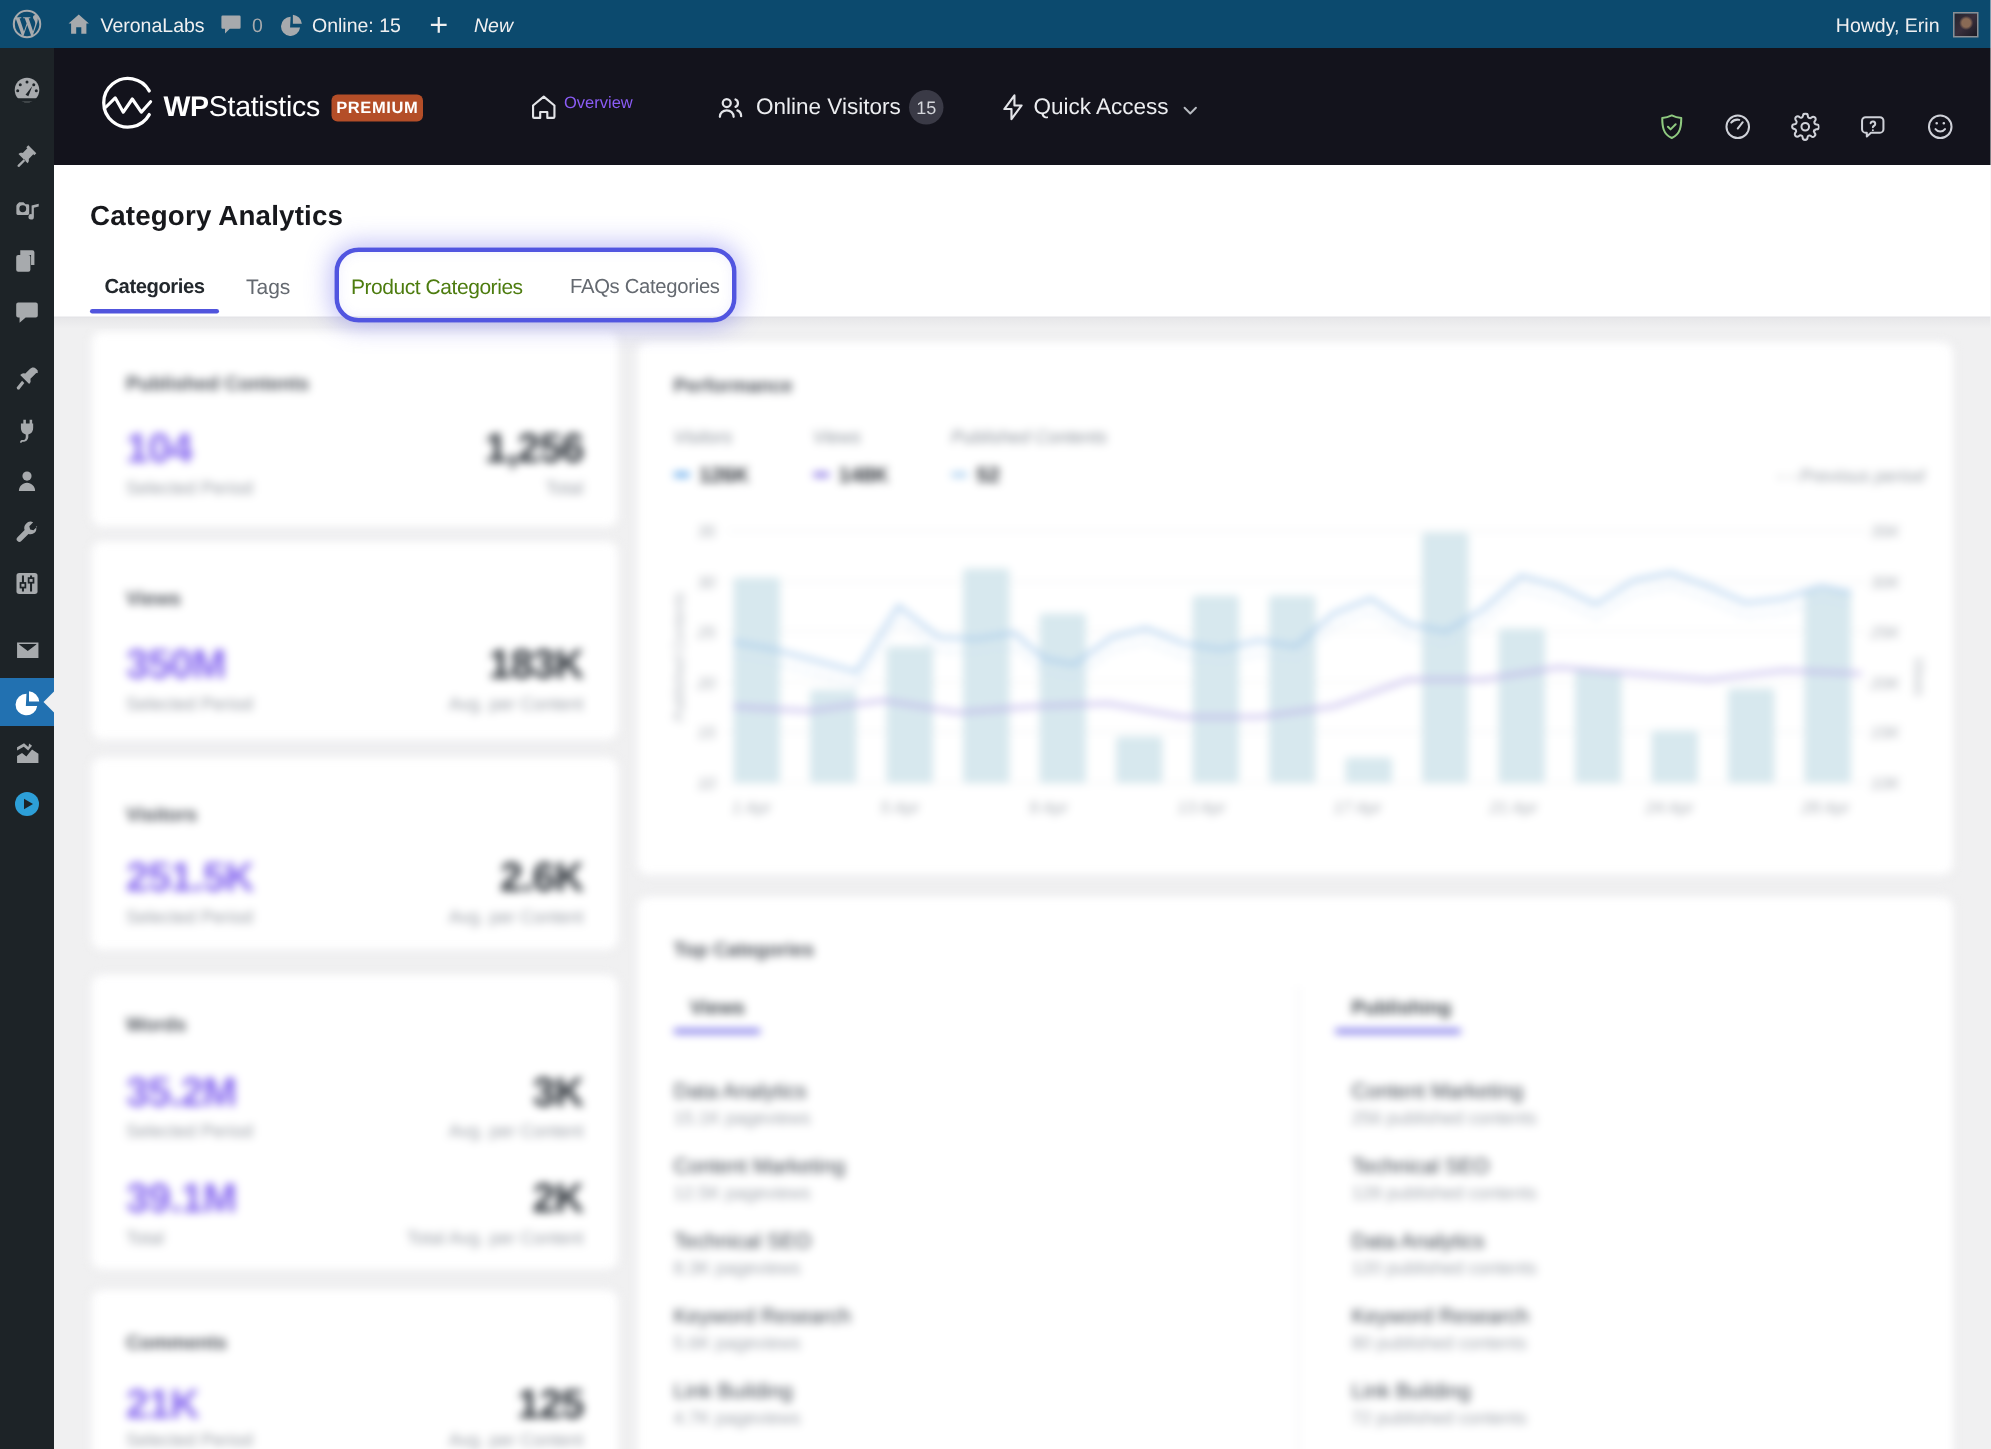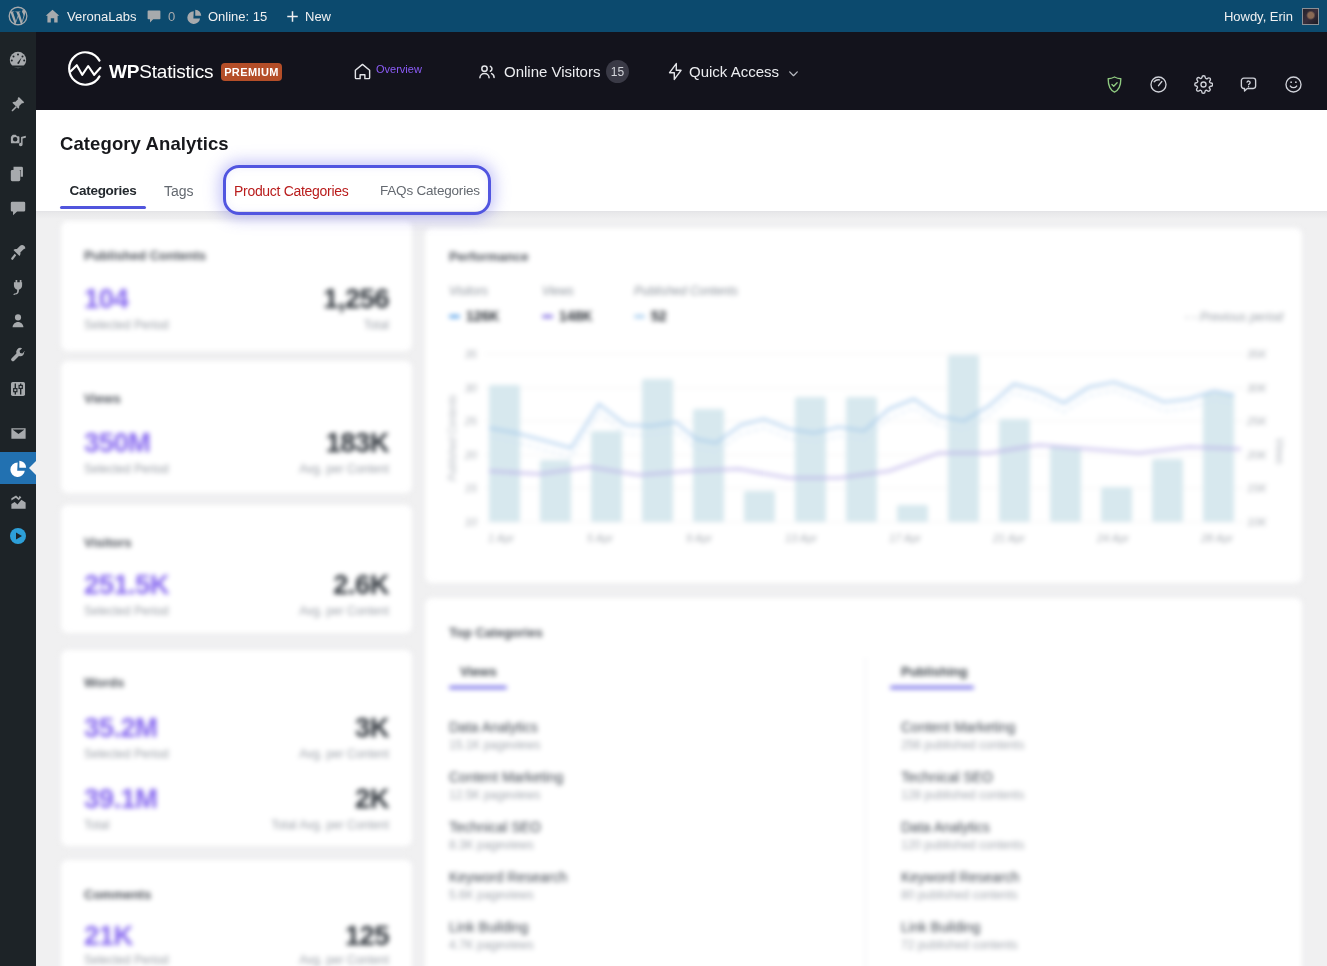--- a/index.html
+++ b/index.html
@@ -45,21 +45,21 @@
   <div class="item" style="left:187px;text-align:right;">
     <svg width="15" height="15" viewBox="0 0 20 20" fill="#a7aaad">
         <path d="M11 1a9 9 0 0 1 8 8h-8zM9 3a8.5 8.5 0 1 0 8.4 9.5h-8.9z"></path>
       </svg>
     <span style="margin-left:6px;">Online: 15</span>
   </div>
   <div class="item" style="left:285px;">
     <svg width="15" height="15" viewBox="0 0 20 20" fill="#f0f0f1">
         <path d="M11 3H9v6H3v2h6v6h2v-6h6V9h-6z"></path>
       </svg>
-    <span style="margin-left:5px;">New</span>
+    <span style="margin-left:16px;font-style:italic;">New</span>
   </div>
   <div class="item" style="right:34px;">
     <span>Howdy, Erin</span>
   </div>
   <div class="item" style="right:8px;">
     <div style="width:17px;height:17px;border:1px solid #8c8f94;background:radial-gradient(circle at 52% 42%, #8a6a55 0 24%, rgba(0,0,0,0) 40%),linear-gradient(135deg,#23232e 0%,#3a2f3c 50%,#1a1a24 100%);"></div>
   </div>
 </div>
 
 <div class="sidebar">
@@ -207,21 +207,21 @@
         <path d="M9 9h.01M15 9h.01" stroke-width="2.2"></path>
       </svg>
   </div>
   <div class="whiteband" id="whiteband">
     <div style="position:absolute;left:24px;top:23px;font-size:18.5px;font-weight:700;color:#17181c;letter-spacing:0.1px;">Category Analytics</div>
 
 
     <div style="position:absolute;left:24px;top:73px;width:86px;text-align:center;font-size:13.5px;font-weight:700;color:#23282d;letter-spacing:-0.3px;">Categories</div>
     <div style="position:absolute;left:24px;top:96px;width:86px;height:3px;background:#5155dd;border-radius:2px;"></div>
     <div style="position:absolute;left:128px;top:73px;font-size:14px;color:#646970;">Tags</div>
-    <div style="position:absolute;left:198px;top:73px;font-size:14px;color:#b91c1c;letter-spacing:-0.3px;">Product Categories</div>
+    <div style="position:absolute;left:198px;top:73px;font-size:14px;color:#4d7c0f;letter-spacing:-0.3px;">Product Categories</div>
     <div style="position:absolute;left:344px;top:73px;font-size:13.5px;color:#646970;letter-spacing:-0.2px;">FAQs Categories</div>
   </div>
   <div class="content">
       <div style="position:absolute;left:0;top:0;width:1291px;height:7px;background:linear-gradient(#e7e7e9,#f0f0f1);z-index:2;"></div>
     <div class="blurwrap" id="blurwrap">
 
       <div class="card" style="left:24px;top:8px;width:353px;height:132px;">
         <div class="ctitle" style="position:absolute;left:23px;top:27px;">Published Contents</div>
         <div class="bignum purple" style="position:absolute;left:23px;top:62px;">104</div>
         <div class="slabel" style="position:absolute;left:23px;top:97px;">Selected Period</div>

